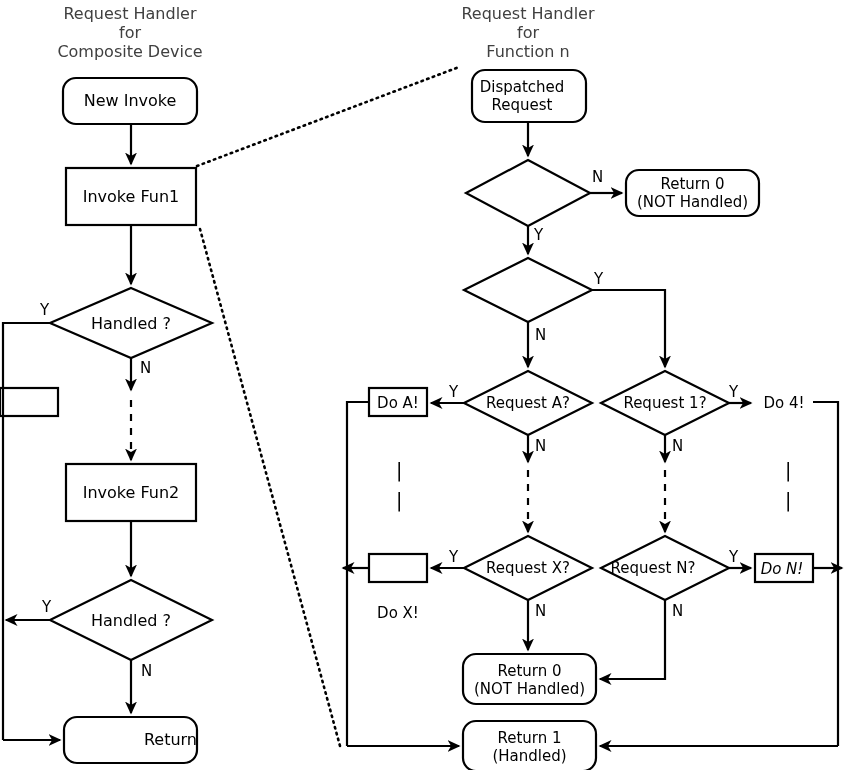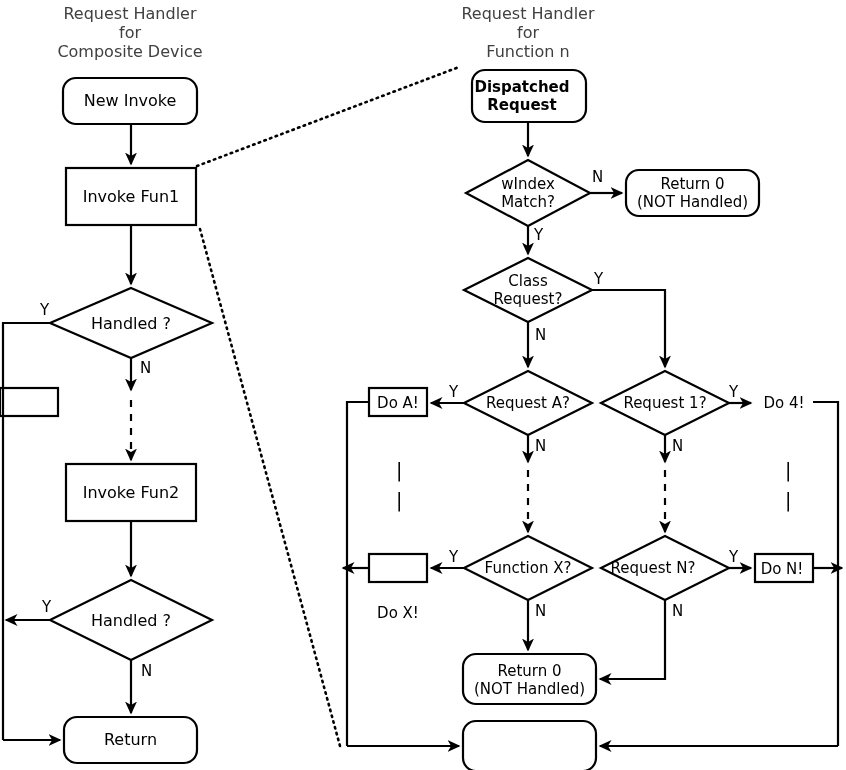--- a/index.html
+++ b/index.html
@@ -144,48 +144,46 @@
       <line x1="347" y1="746" x2="459" y2="746" marker-end="url(#ah)"></line>
       <line x1="838" y1="746" x2="600" y2="746" marker-end="url(#ah)"></line>
     </g>
   </svg>
 
   <div class="nodetext t16" style="left:63px; top:91px; width:134px;">New Invoke</div>
   <div class="nodetext t16" style="left:66px; top:187px; width:130px;">Invoke Fun1</div>
   <div class="nodetext t16" style="left:71px; top:314px; width:120px;">Handled ?</div>
   <div class="nodetext t16" style="left:66px; top:483px; width:130px;">Invoke Fun2</div>
   <div class="nodetext t16" style="left:71px; top:611px; width:120px;">Handled ?</div>
-  <div class="nodetext t16" style="left:64px; top:730px; width:133px;">Return</div>
+  <div class="nodetext t16" style="left:64px; top:730px; width:133px;text-align:right;">Return</div>
 
   <div class="lbl" style="left:40px; top:303px;">Y</div>
   <div class="lbl" style="left:140px; top:361px;">N</div>
   <div class="lbl" style="left:42px; top:600px;">Y</div>
   <div class="lbl" style="left:141px; top:664px;">N</div>
 
-  <div class="nodetext t15" style="left:472px; top:78px; width:100px;font-weight:bold;">Dispatched
+  <div class="nodetext t15" style="left:472px; top:78px; width:100px;">Dispatched
 Request</div>
-  <div class="nodetext t15" style="left:468px; top:175px; width:120px;">wIndex
-Match?</div>
   <div class="nodetext t15" style="left:624px; top:175px; width:137px;">Return 0
 (NOT Handled)</div>
-  <div class="nodetext t15" style="left:468px; top:272px; width:120px;">Class
-Request?</div>
 
   <div class="nodetext t15" style="left:468px; top:394px; width:120px;">Request A?</div>
   <div class="nodetext t15" style="left:369px; top:394px; width:58px;">Do A!</div>
   <div class="nodetext t15" style="left:605px; top:394px; width:120px;">Request 1?</div>
   <div class="nodetext t15" style="left:755px; top:394px; width:58px;">Do 4!</div>
 
-  <div class="nodetext t15" style="left:468px; top:559px; width:120px;">Function X?</div>
+  <div class="nodetext t15" style="left:468px; top:559px; width:120px;">Request X?</div>
   <div class="nodetext t15" style="left:369px; top:560px; width:58px;margin-top:44px;">Do X!</div>
   <div class="nodetext t15" style="left:605px; top:559px; width:96px;">Request N?</div>
-  <div class="nodetext t15" style="left:755px; top:560px; width:54px;">Do N!</div>
+  <div class="nodetext t15" style="left:755px; top:560px; width:54px;font-style:italic;">Do N!</div>
 
   <div class="nodetext t15" style="left:461px; top:662px; width:137px;">Return 0
 (NOT Handled)</div>
+  <div class="nodetext t15" style="left:461px; top:729px; width:137px;">Return 1
+(Handled)</div>
 
   <div class="vbar" style="left:396px; top:461px;">|</div>
   <div class="vbar" style="left:396px; top:491px;">|</div>
   <div class="vbar" style="left:785px; top:461px;">|</div>
   <div class="vbar" style="left:785px; top:491px;">|</div>
 
   <div class="lbl" style="left:592px; top:170px;">N</div>
   <div class="lbl" style="left:534px; top:228px;">Y</div>
   <div class="lbl" style="left:594px; top:272px;">Y</div>
   <div class="lbl" style="left:535px; top:328px;">N</div>

